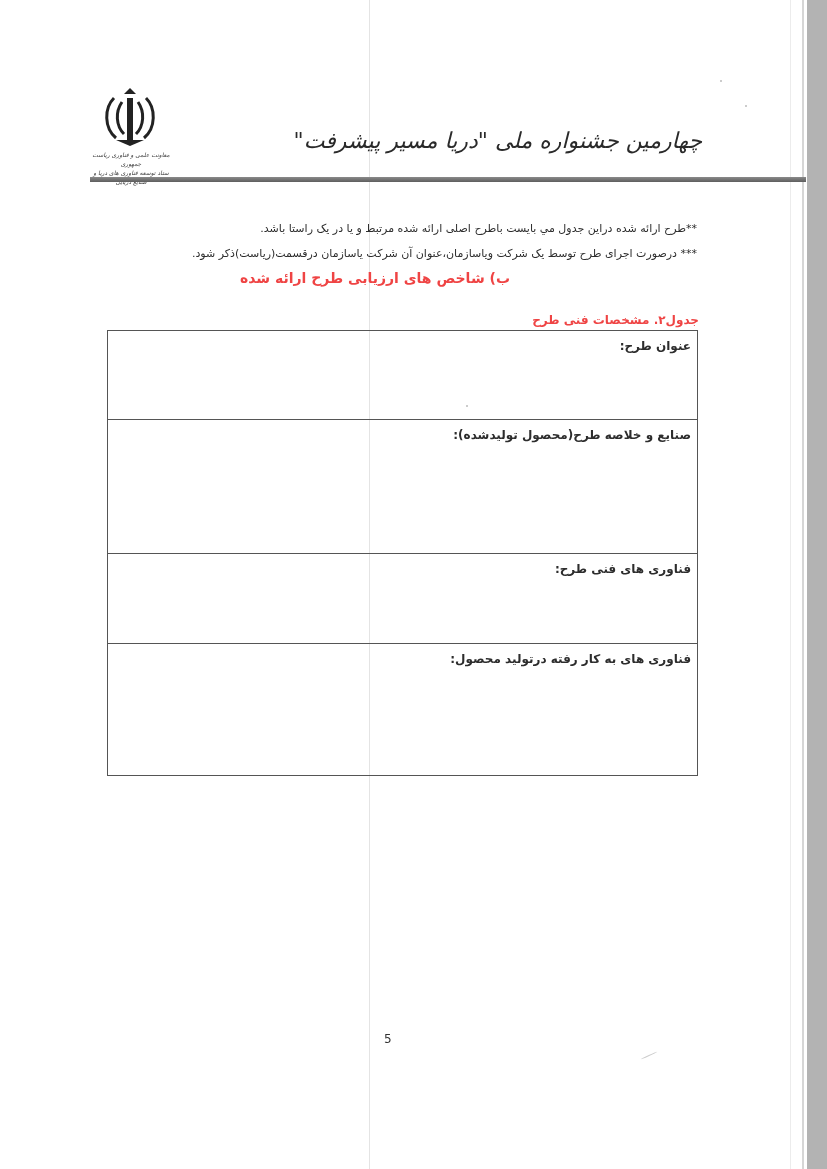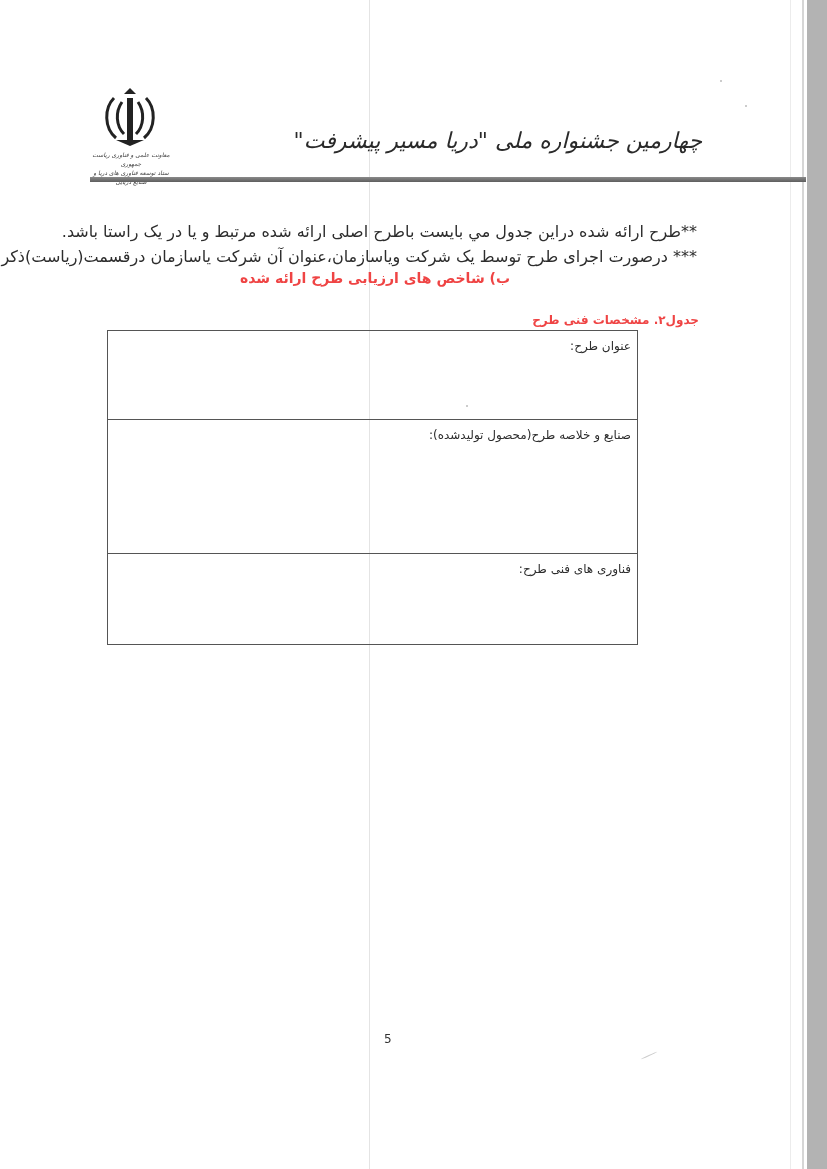--- a/index.html
+++ b/index.html
@@ -86,21 +86,21 @@
       top: 177px;
       width: 716px;
       height: 5px;
       background: linear-gradient(#8a8a8a, #5e5e5e);
     }
     .note {
       position: absolute;
       right: 130px;
       direction: rtl;
       text-align: right;
-      font-size: 16px;
+      font-size: 11px;
       color: #2d2d2d;
       white-space: nowrap;
     }
     .note-1 { top: 222px; }
     .note-2 { top: 247px; }
     .section-title {
       position: absolute;
       left: 270px;
       top: 270px;
       width: 240px;
@@ -119,23 +119,24 @@
       text-align: right;
       font-size: 12px;
       font-weight: bold;
       color: #ef4444;
       white-space: nowrap;
     }
     .spec-table {
       position: absolute;
       left: 107px;
       top: 330px;
-      width: 531px;
+      width: 591px;
       border: 1.5px solid #555;
       box-sizing: border-box;
+      font-weight: bold;
     }
     .spec-row {
       position: relative;
       border-bottom: 1px solid #555;
       box-sizing: border-box;
     }
     .spec-row:last-child {
       border-bottom: none;
     }
     .spec-label {
@@ -201,20 +202,23 @@
 <div class="spec-table">
   <div class="spec-row" style="height:89px">
     <span class="spec-label">عنوان طرح:</span>
   </div>
   <div class="spec-row" style="height:134px">
     <span class="spec-label">صنایع و خلاصه طرح(محصول تولیدشده):</span>
   </div>
   <div class="spec-row" style="height:90px">
     <span class="spec-label">فناوری های فنی طرح:</span>
   </div>
+  <div class="spec-row" style="height:131px">
+    <span class="spec-label">فناوری های به کار رفته درتولید محصول:</span>
+  </div>
 </div>
 
 <div class="page-number">5</div>
 
 <div class="speck" style="left:466px;top:405px"></div>
 <div class="speck" style="left:720px;top:80px"></div>
 <div class="speck" style="left:745px;top:105px"></div>
 <div class="speck" style="left:640px;top:1055px;width:18px;height:1px;background:#ccc;transform:rotate(-25deg)"></div>
 
 </body></html>

